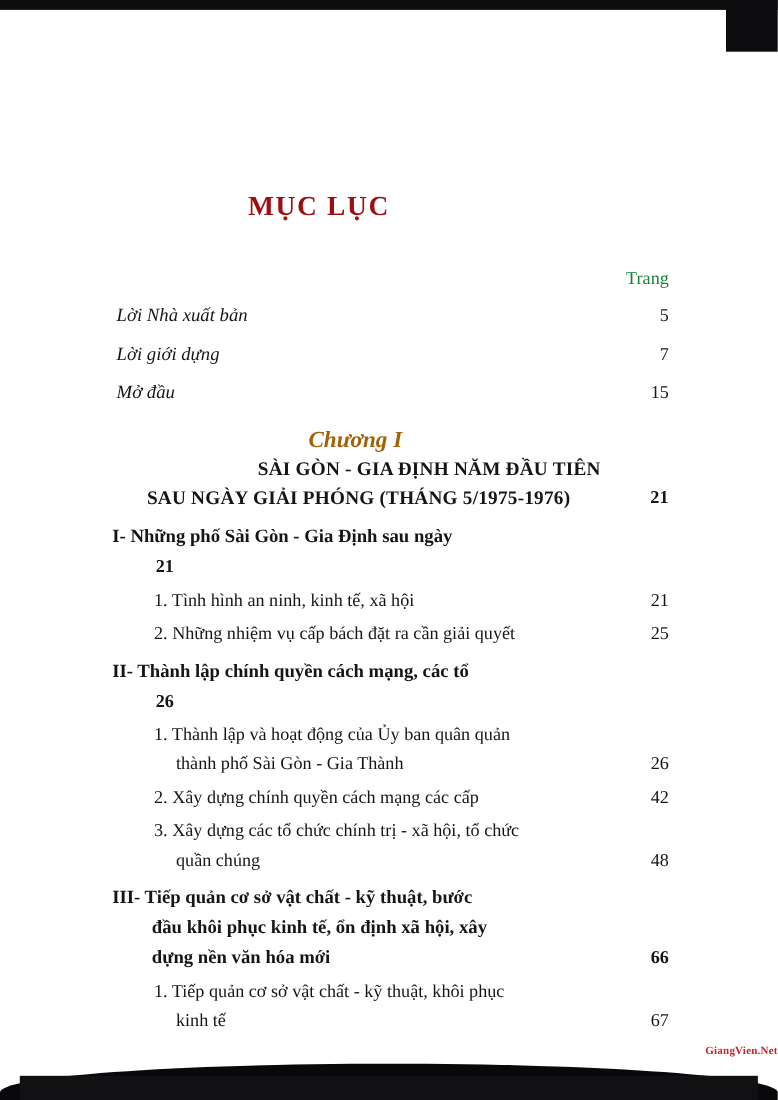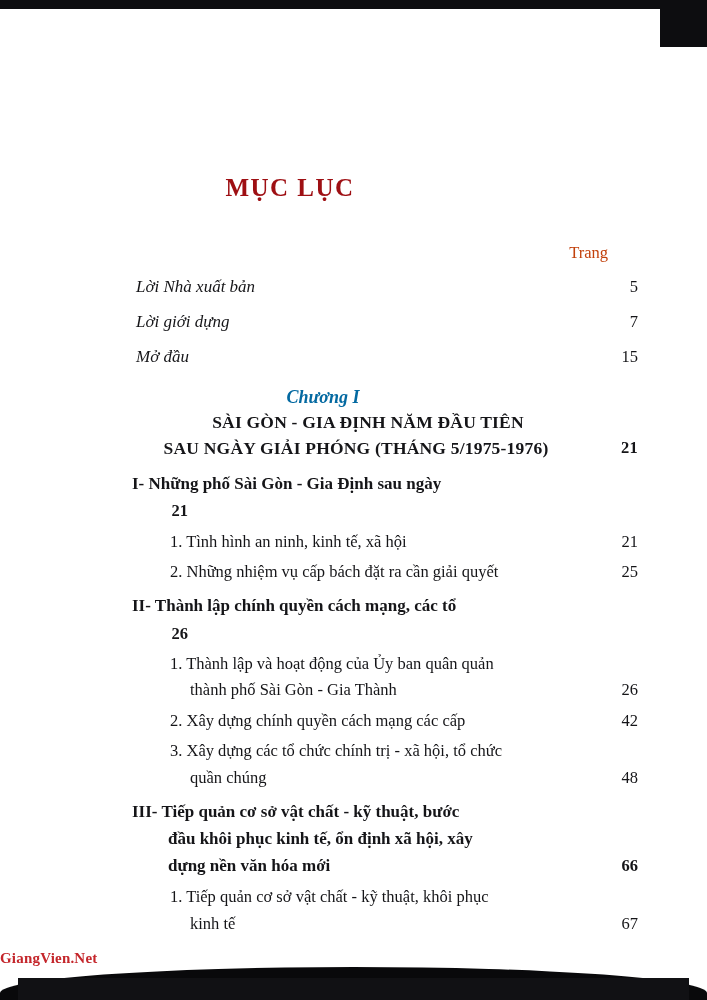--- a/index.html
+++ b/index.html
@@ -70,33 +70,32 @@
   .toc {
     position: absolute;
     top: 243px;
     left: 96px;
     width: 516px;
   }
 
   .trang {
     text-align: right;
     font-size: 16.5px;
-    color: #c2410c;
+    color: #15803d;
     padding-right: 4px;
     margin-bottom: 12px;
     font-family: "Liberation Serif", serif;
   }
 
   .row {
     display: flex;
     align-items: flex-start;
     width: 100%;
     line-height: 1.42;
     margin-bottom: 3px;
-    margin-left: 30px;
   }
   .row .txt {
     flex: 1 1 auto;
     color: #151518;
   }
   .row .pg {
     flex: 0 0 62px;
     text-align: right;
     color: #151518;
     font-size: 16.5px;
@@ -111,38 +110,39 @@
     padding-left: 10px;
   }
   .italic {
     margin-bottom: 11px;
   }
 
   .chapter-label {
     text-align: center;
     font-style: italic;
     font-weight: bold;
-    font-size: 18px;
-    color: #0369a1;
+    font-size: 21px;
+    color: #a16207;
     margin-top: 18px;
     margin-bottom: 2px;
     padding-right: 62px;
   }
   .chapter-title {
     font-weight: bold;
     font-size: 17.5px;
     letter-spacing: 0.2px;
     color: #151518;
   }
   .chapter-title .txt {
     text-align: center;
     padding-left: 10px;
   }
   .chapter-title.first .txt {
     padding-left: 34px;
+    text-align: right;
   }
   .chapter-row-1 { margin-bottom: 1px; }
 
   .level1 {
     font-weight: bold;
     font-size: 17px;
     color: #151518;
     margin-top: 11px;
   }
   .level1 .txt {
@@ -172,23 +172,23 @@
   .level2-cont {
     font-size: 16.5px;
     color: #151518;
   }
 
   .watermark {
     position: absolute;
     left: 0;
     top: 950px;
     width: 707px;
-    text-align: left;
+    text-align: right;
     color: #c4262b;
-    font-size: 15px;
+    font-size: 10px;
     font-weight: bold;
     font-family: "Liberation Serif", serif;
     letter-spacing: 0.2px;
   }
 </style>
 </head>
 <body>
 
 <div class="page">
 

